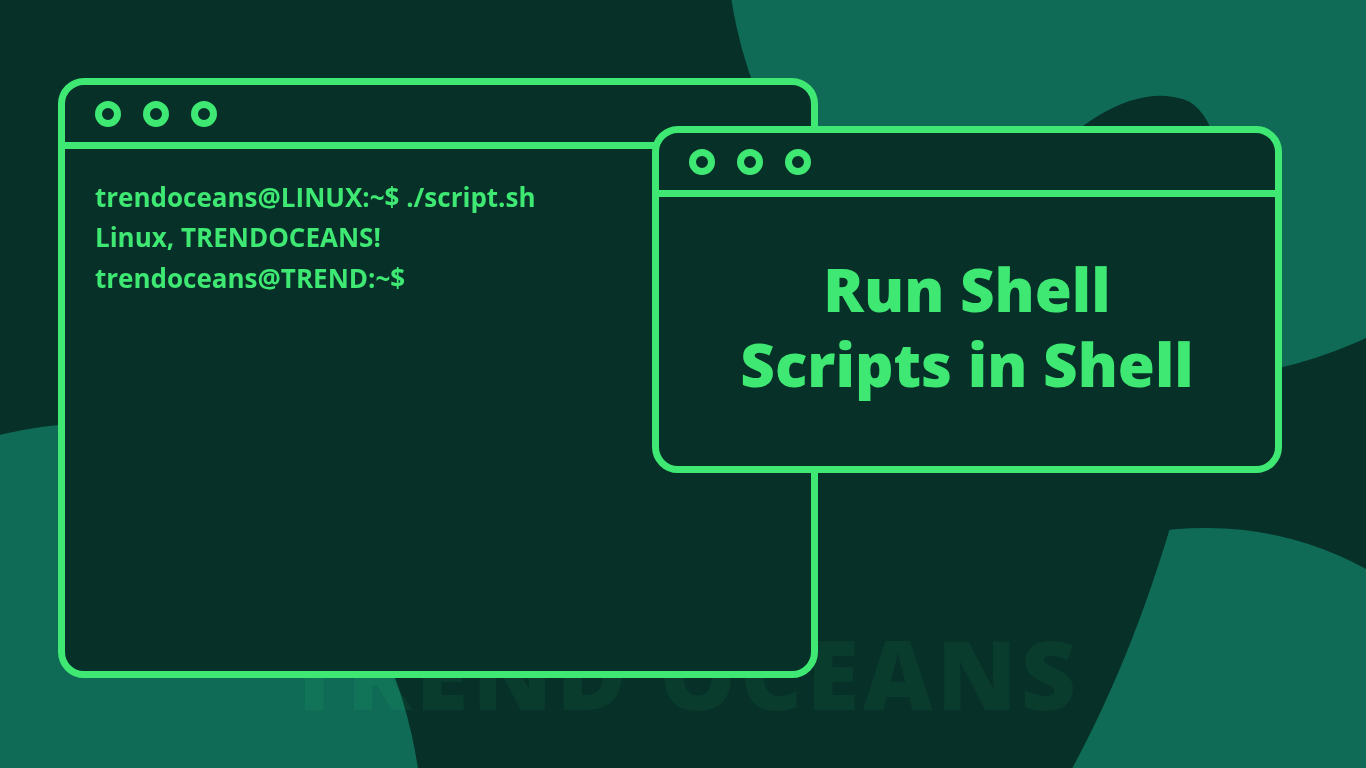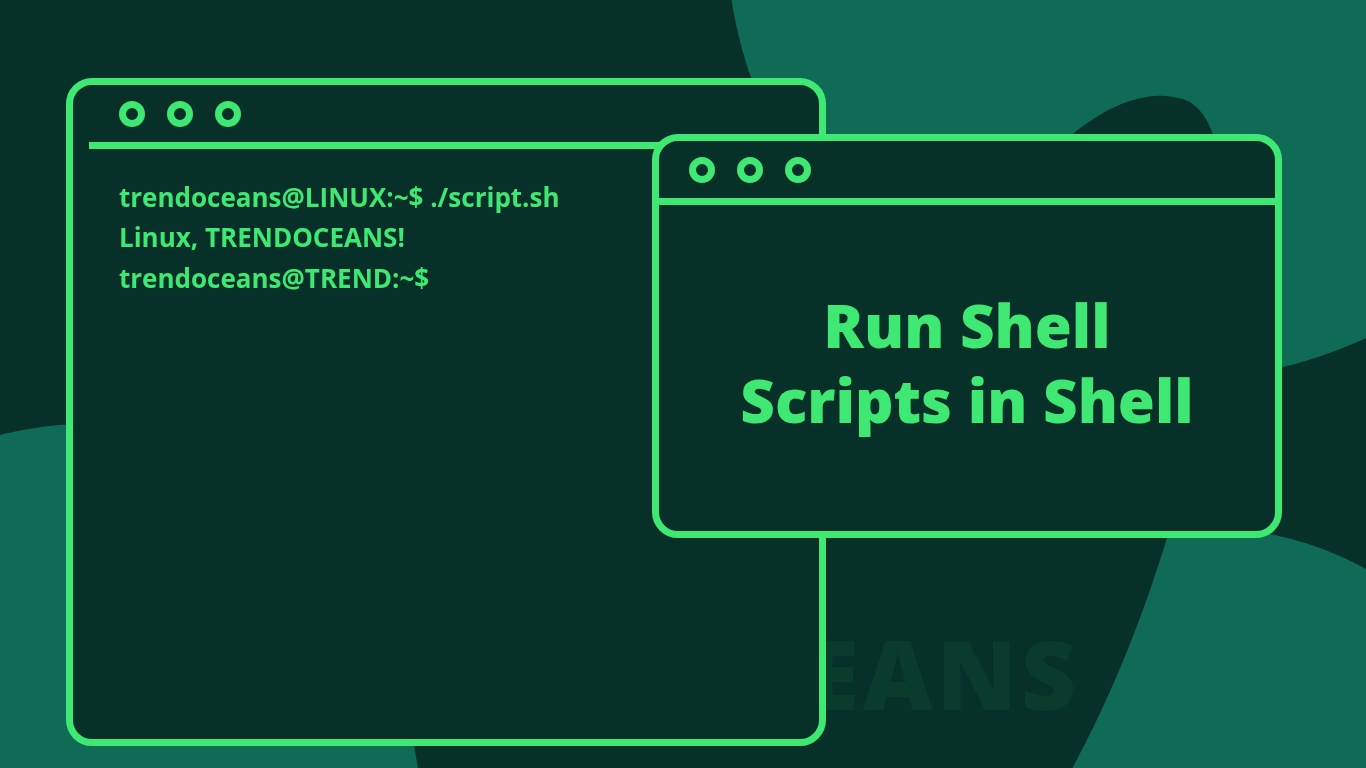--- a/index.html
+++ b/index.html
@@ -60,39 +60,38 @@
   .dot {
     width: 26px;
     height: 26px;
     border: 7px solid #3ee873;
     border-radius: 50%;
   }
 
   
   .terminal-window {
     top: 78px;
-    left: 66px;
+    left: 58px;
     width: 760px;
-    height: 668px;
-    padding-left: 16px;
+    height: 600px;
   }
   .terminal-body {
     padding: 28px 30px;
     color: #3ee873;
     font-size: 26px;
     font-weight: 700;
     line-height: 1.55;
   }
 
   
   .headline-window {
-    top: 134px;
+    top: 126px;
     right: 84px;
     width: 630px;
-    height: 404px;
+    height: 347px;
     display: flex;
     flex-direction: column;
   }
   .headline-body {
     flex: 1;
     display: flex;
     align-items: center;
     justify-content: center;
     padding: 20px 30px 30px;
   }

